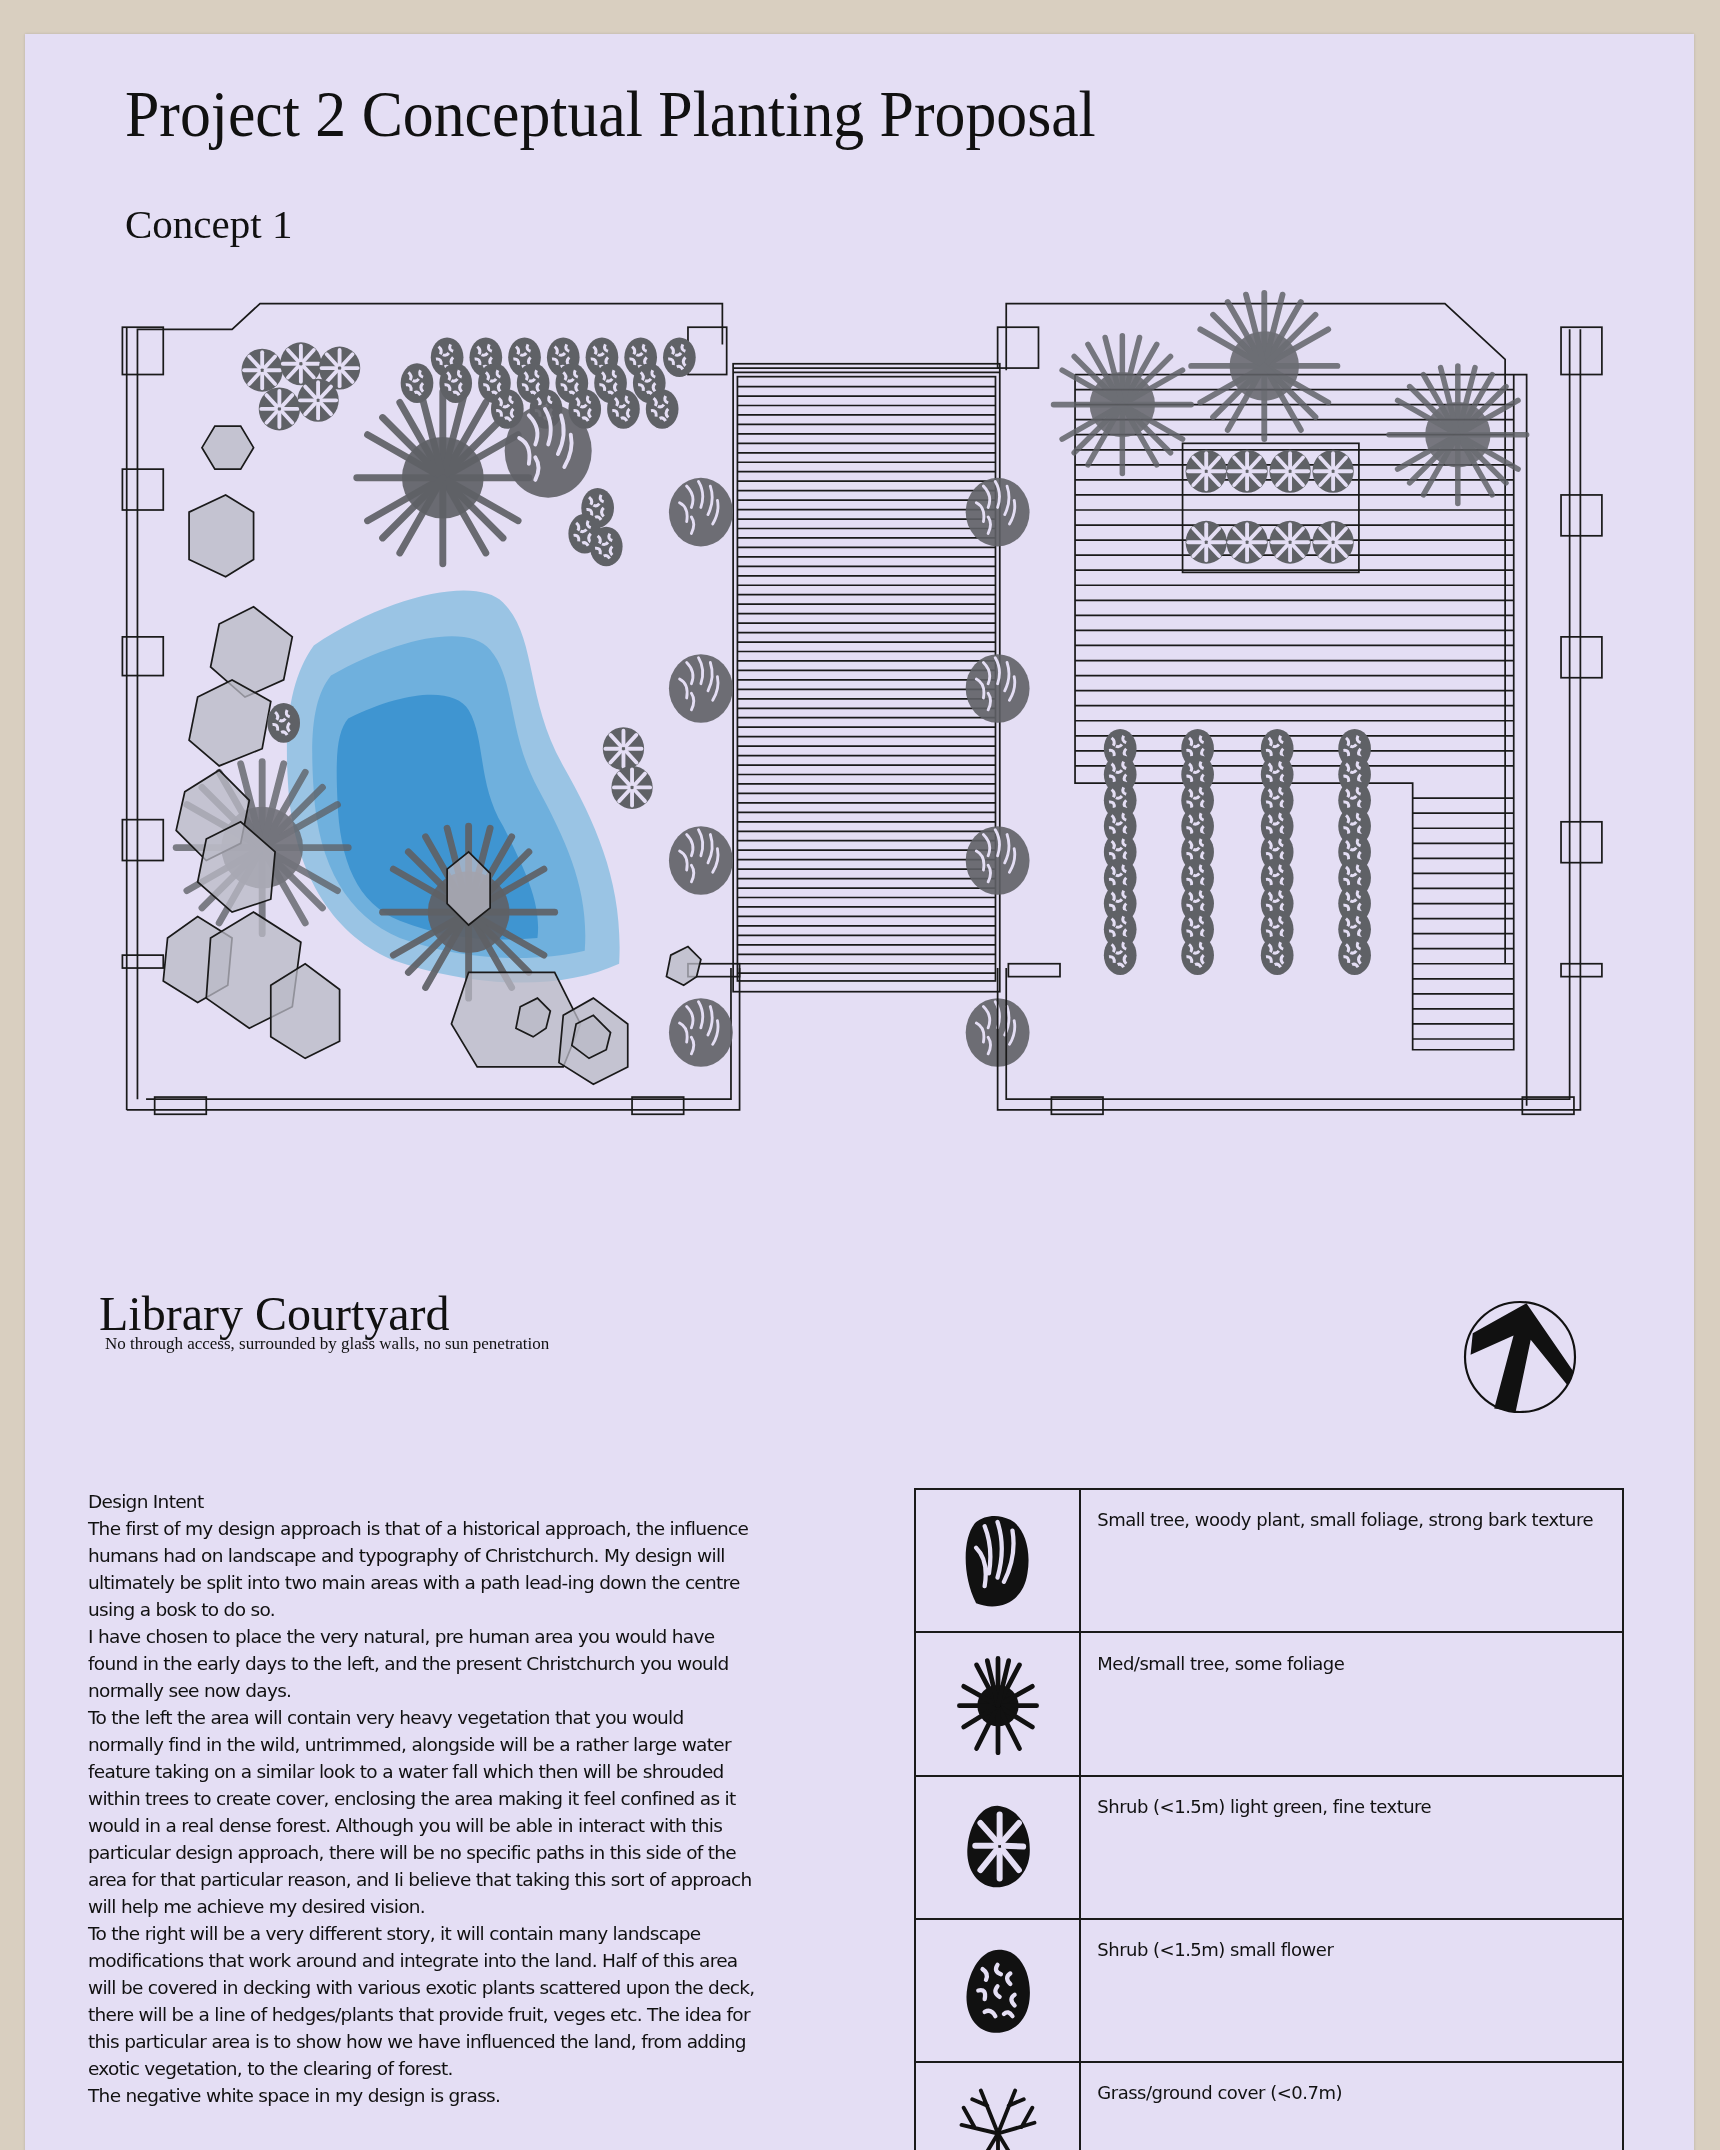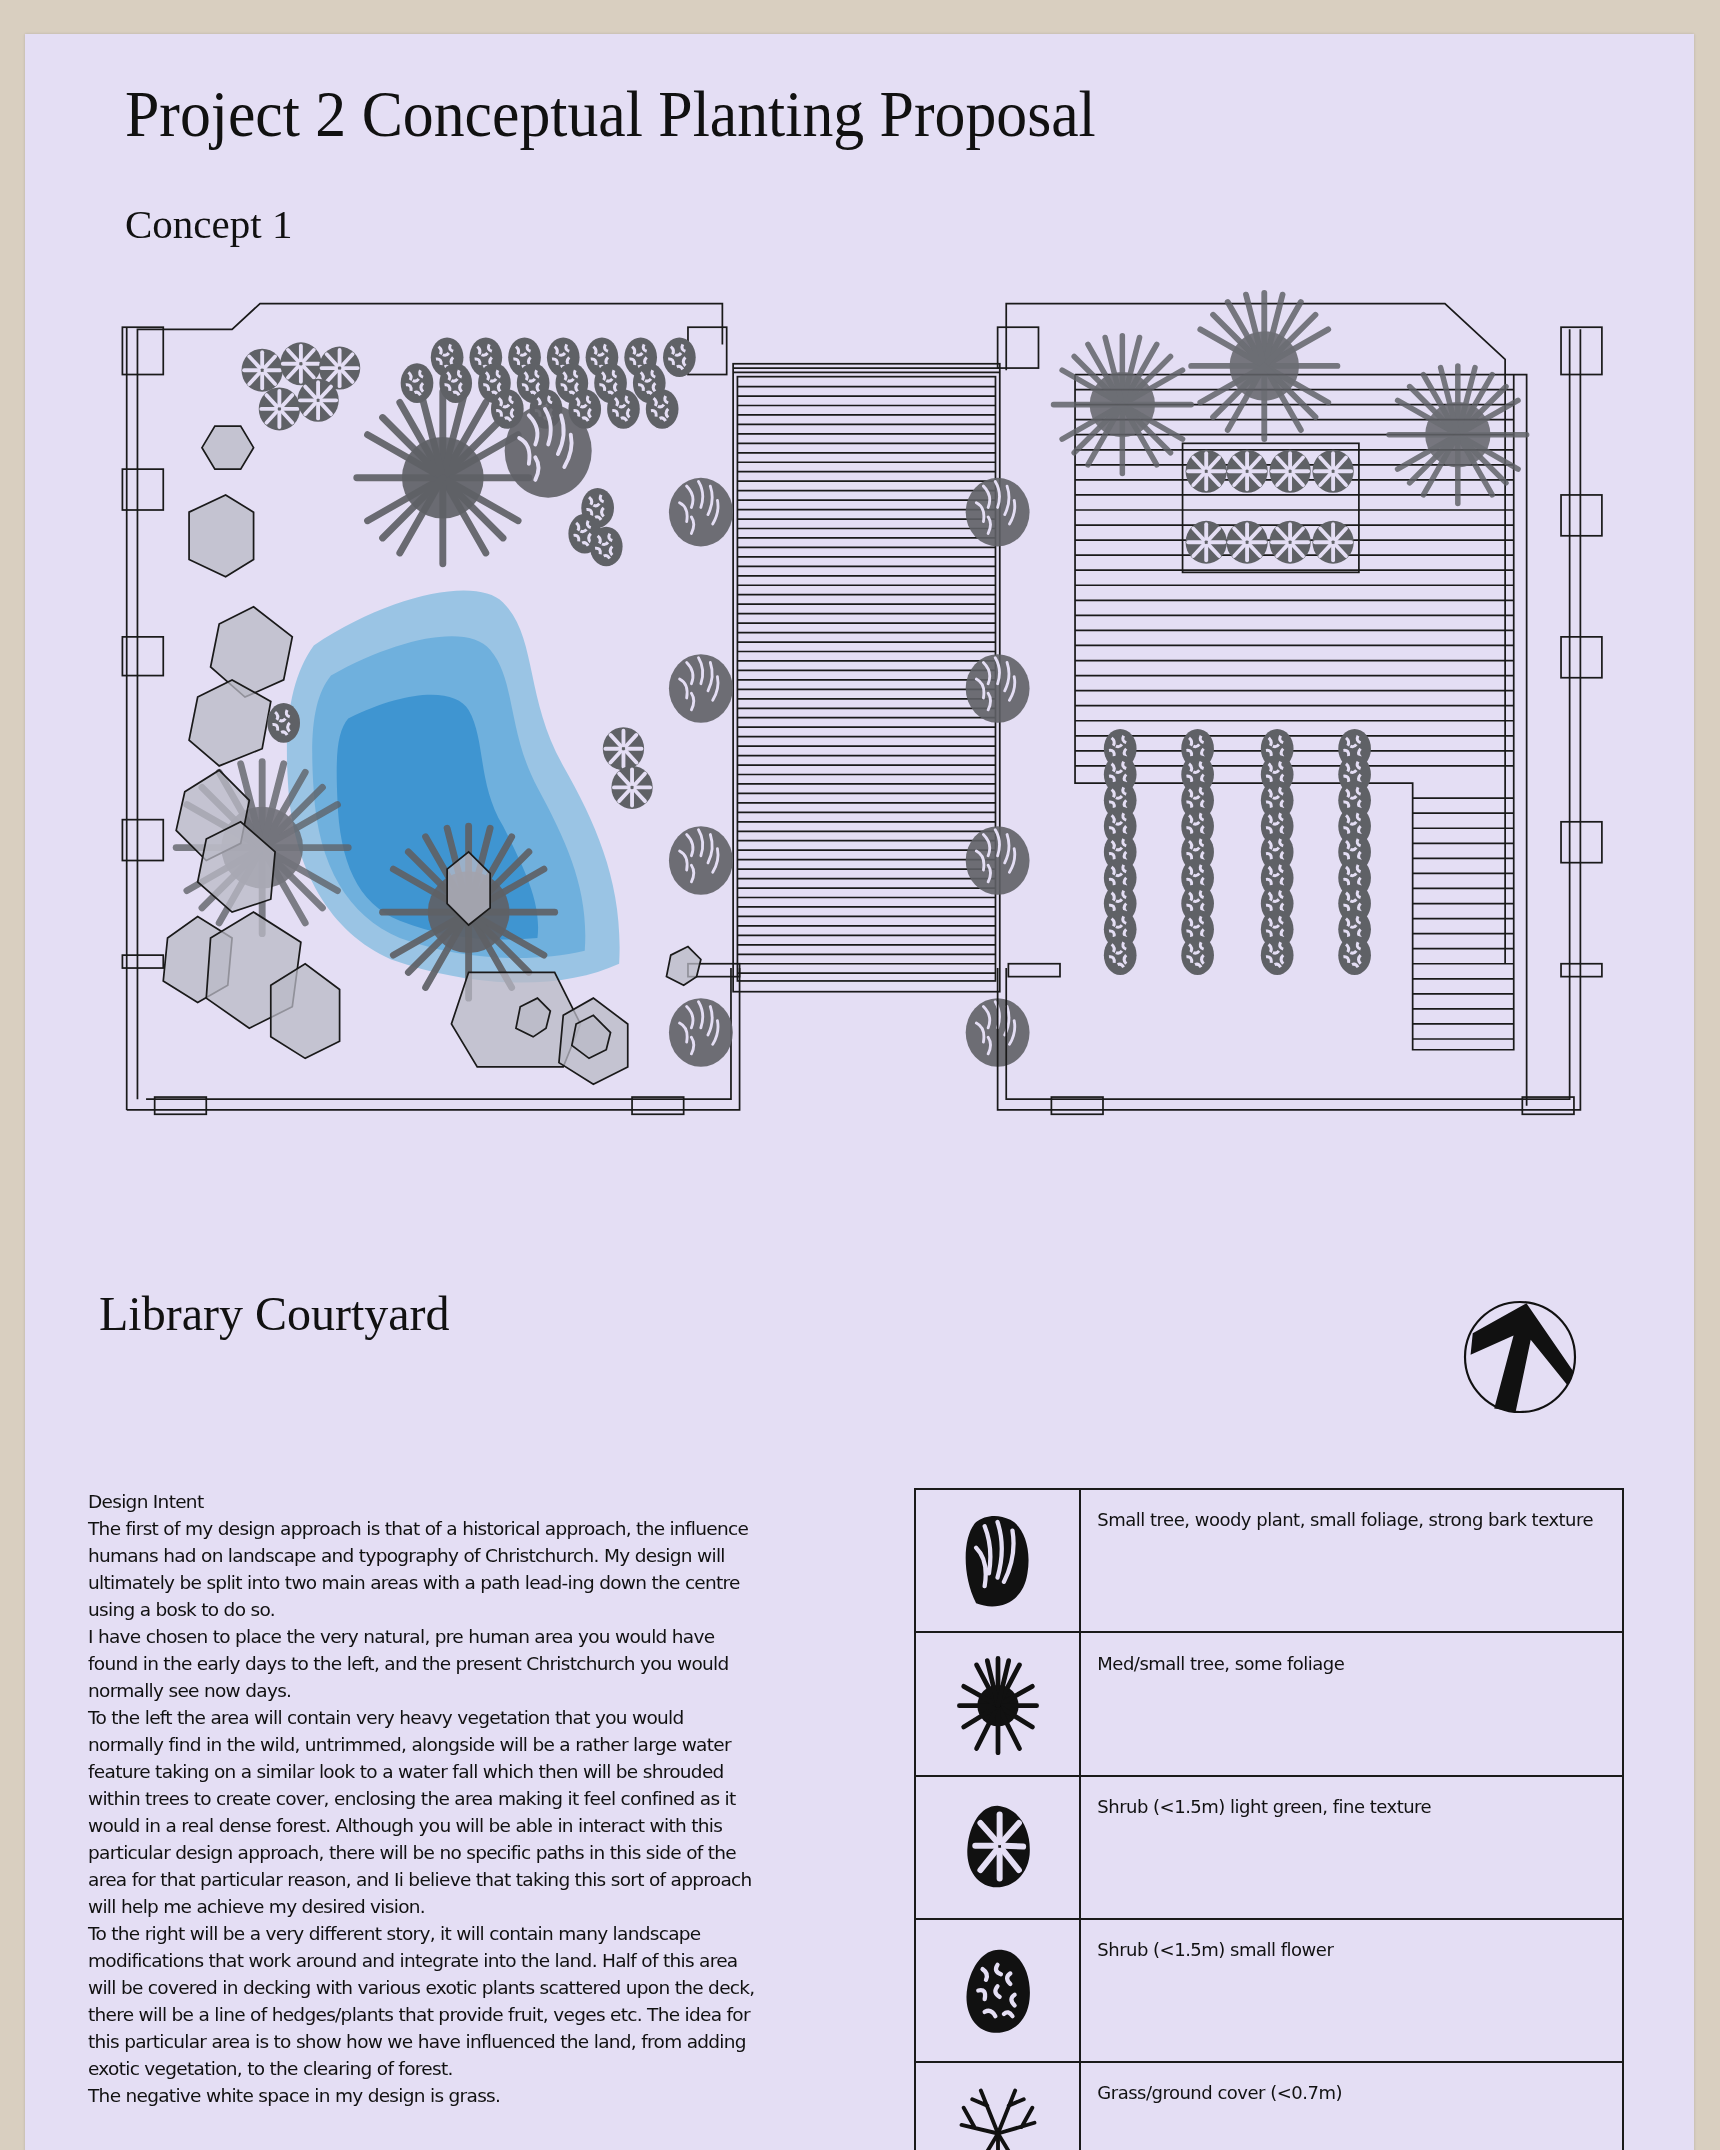--- a/index.html
+++ b/index.html
@@ -357,20 +357,21 @@
       <use href="#shrubFlower" x="2940" y="1360"></use>
       <use href="#shrubFlower" x="2940" y="1420"></use>
       <use href="#shrubFlower" x="2940" y="1480"></use>
       <use href="#shrubFlower" x="2940" y="1540"></use>
       <use href="#shrubFlower" x="2940" y="1600"></use>
   </g>
 </svg>
 
 <div class="site-title serif">Library Courtyard</div>
 <div class="site-desc serif">
+  <div>No through access, surrounded by glass walls, no sun penetration</div>
 </div>
 
 <svg class="north" viewBox="0 0 270 270">
   <circle cx="135" cy="135" r="128" fill="none" stroke="#111" stroke-width="5"></circle>
   <polygon points="150,10 260,170 245,200 160,95 125,262 75,255 120,85 20,130 25,80" fill="#111"></polygon>
 </svg>
 
 <div class="intent sans">
   <p>Design Intent</p>
   <p>The first of my design approach is that of a historical approach, the influence humans had on landscape and typography of Christchurch. My design will ultimately be split into two main areas with a path lead-ing down the centre using a bosk to do so.</p>

